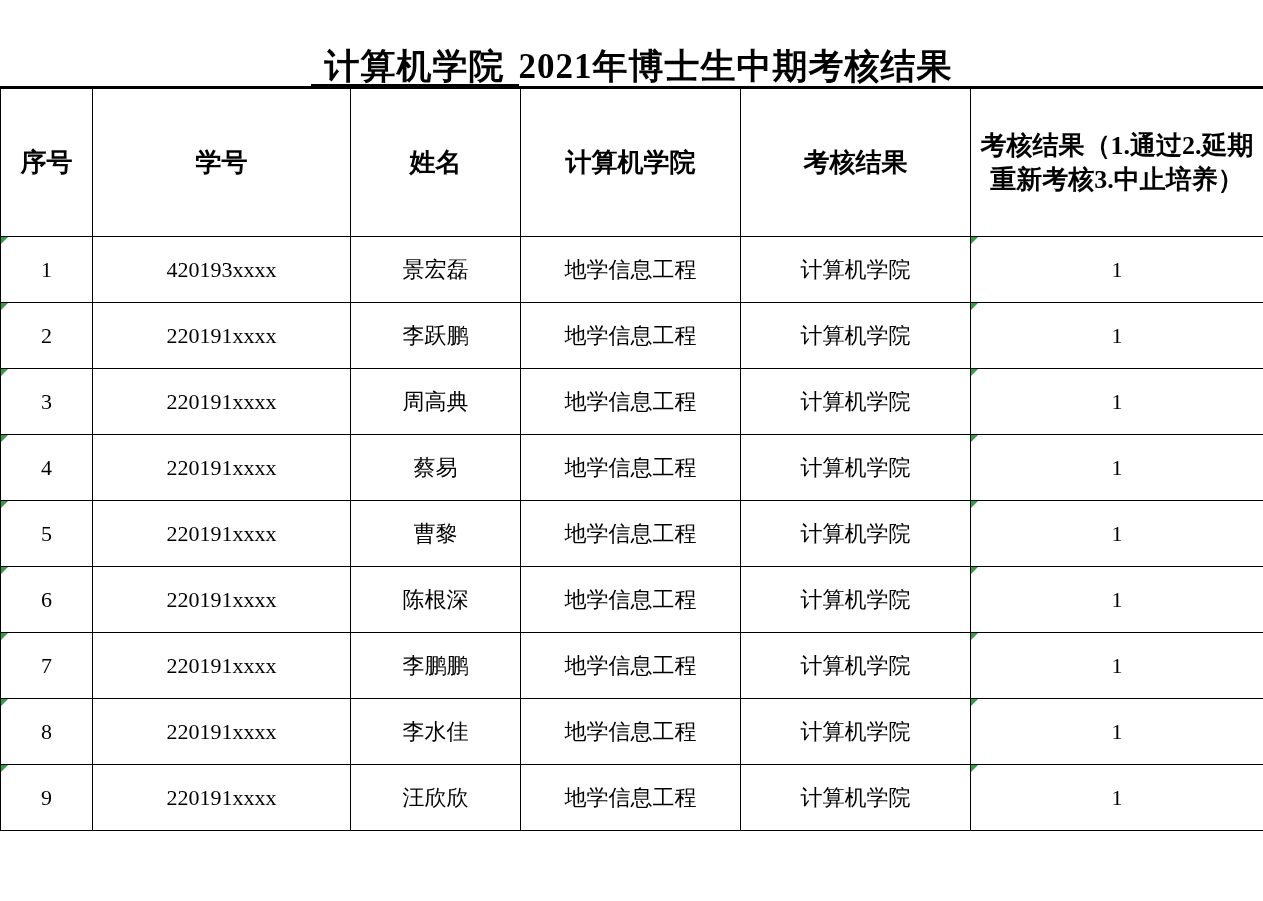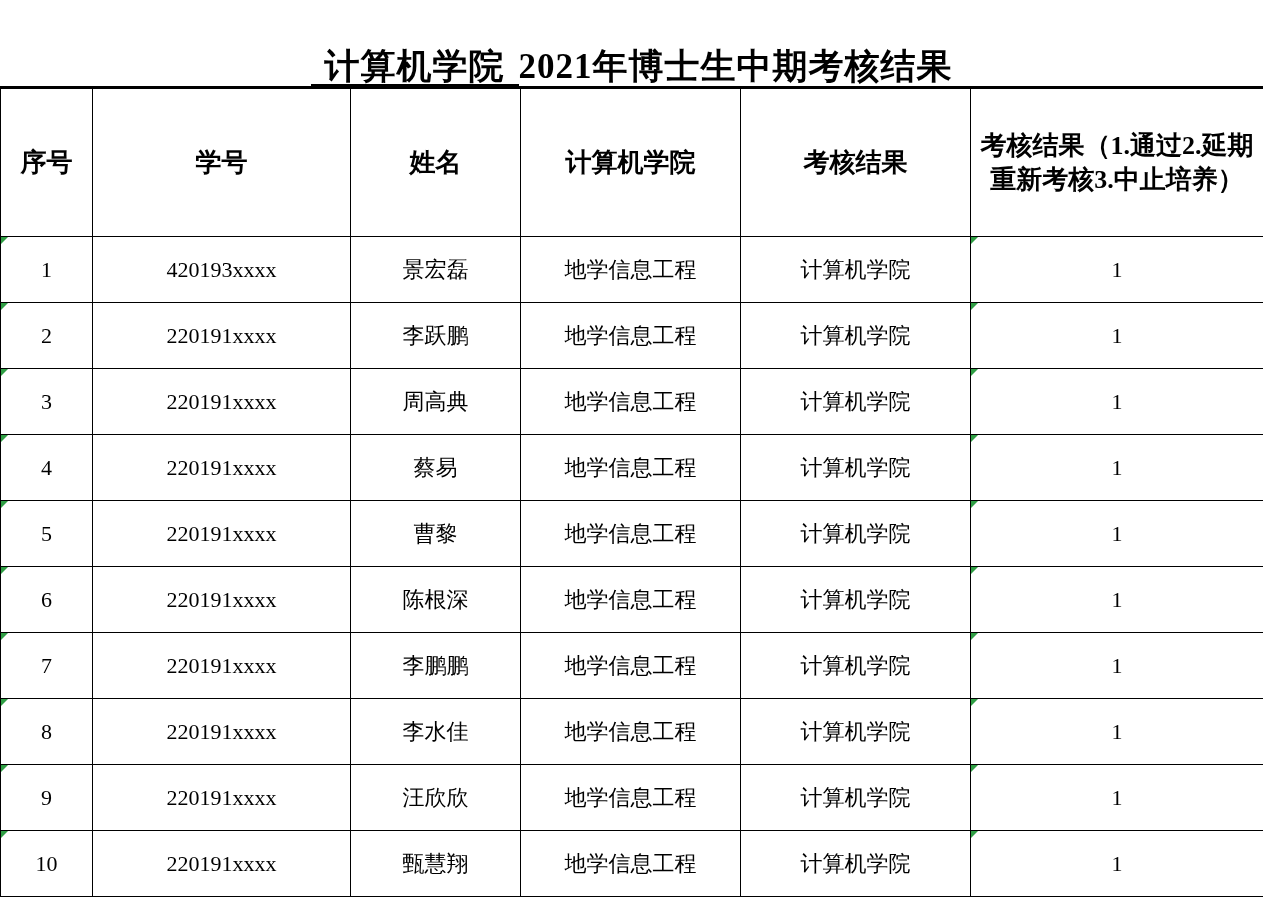--- a/index.html
+++ b/index.html
@@ -190,24 +190,16 @@
         <td class="cell-result corner">1</td>
       </tr>
       <tr>
         <td class="cell-sn corner">9</td>
         <td class="cell-id">220191xxxx</td>
         <td class="cell-name">汪欣欣</td>
         <td class="cell-major">地学信息工程</td>
         <td class="cell-unit">计算机学院</td>
         <td class="cell-result corner">1</td>
       </tr>
-      <tr>
-        <td class="cell-sn corner">10</td>
-        <td class="cell-id">220191xxxx</td>
-        <td class="cell-name">甄慧翔</td>
-        <td class="cell-major">地学信息工程</td>
-        <td class="cell-unit">计算机学院</td>
-        <td class="cell-result corner">1</td>
-      </tr>
     </tbody>
   </table>
 
 </div>
 
 </body></html>

